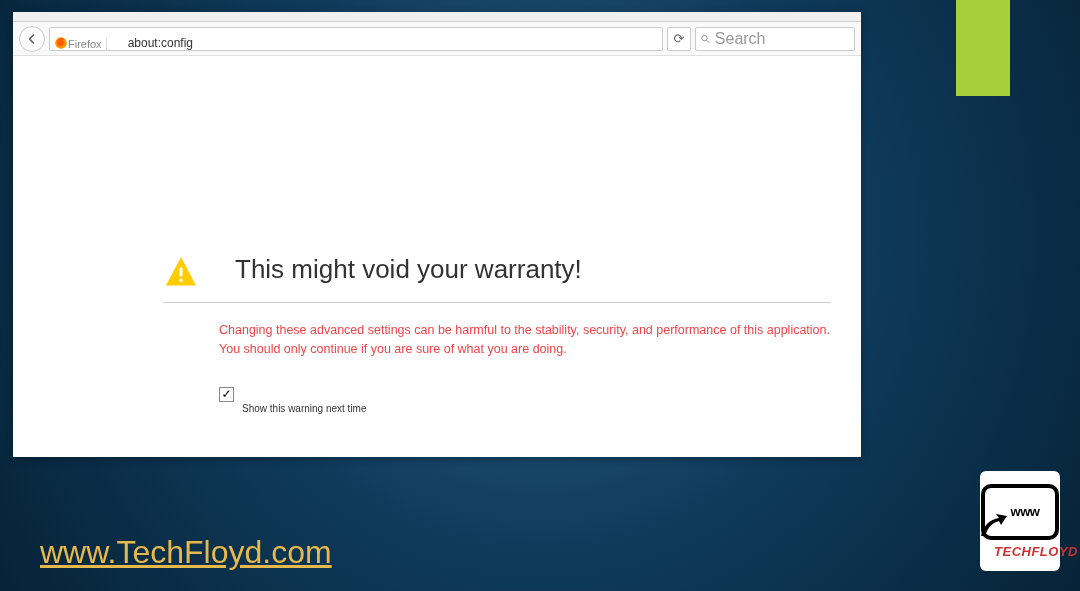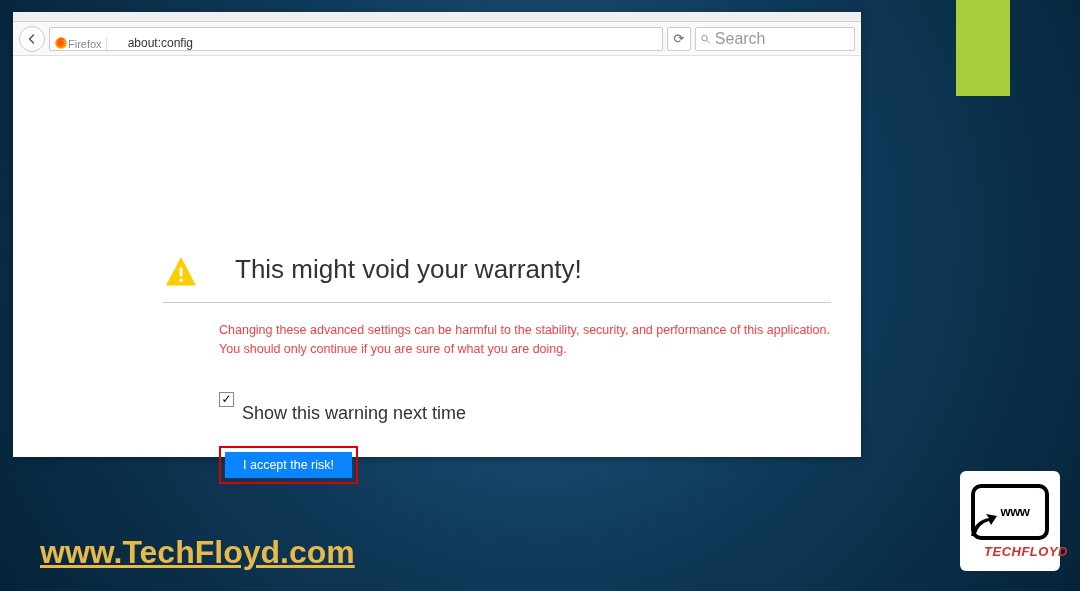--- a/index.html
+++ b/index.html
@@ -157,21 +157,21 @@
     height: 15px;
     border: 1px solid #888;
     background: #fff;
     display: flex;
     align-items: center;
     justify-content: center;
     font-size: 12px;
     cursor: pointer;
   }
   .checkbox-label {
-    font-size: 18px;
+    font-size: 10px;
     color: #333;
     margin-top: 28px;
   }
   .accept-btn-wrap {
     margin-top: 22px;
     display: inline-block;
     border: 2px solid #d80000;
     padding: 4px;
   }
   .accept-btn {
@@ -188,30 +188,30 @@
     right: 70px;
     width: 54px;
     height: 96px;
     background: #a7cf3b;
   }
   .footer-url {
     position: absolute;
     bottom: 20px;
     left: 40px;
     font-size: 32px;
-    font-weight: bold;
+    font-weight: normal;
     color: #e6b94a;
     text-decoration: underline;
     font-family: Arial, sans-serif;
   }
   .logo-box {
     position: absolute;
     bottom: 20px;
     right: 20px;
-    width: 100px;
+    width: 80px;
     height: 100px;
     background: #fff;
     border-radius: 6px;
     display: flex;
     flex-direction: column;
     align-items: center;
     justify-content: center;
     padding: 6px;
   }
   .logo-inner {
@@ -292,23 +292,20 @@
         <h1 class="warning-title">This might void your warranty!</h1>
       </div>
       <div class="warning-body">
         <p class="warning-text">Changing these advanced settings can be harmful to the stability, security, and performance of this application. You should only continue if you are sure of what you are doing.</p>
         <div class="checkbox-row">
           <div class="checkbox">
             <span>✓</span>
           </div>
           <span class="checkbox-label">Show this warning next time</span>
         </div>
-        <div class="accept-btn-wrap">
-          <button class="accept-btn">I accept the risk!</button>
-        </div>
       </div>
     </div>
   </div>
 </div>
 
 <div class="green-tab"></div>
 
 <div class="footer-url">www.TechFloyd.com</div>
 
 <div class="logo-box">

